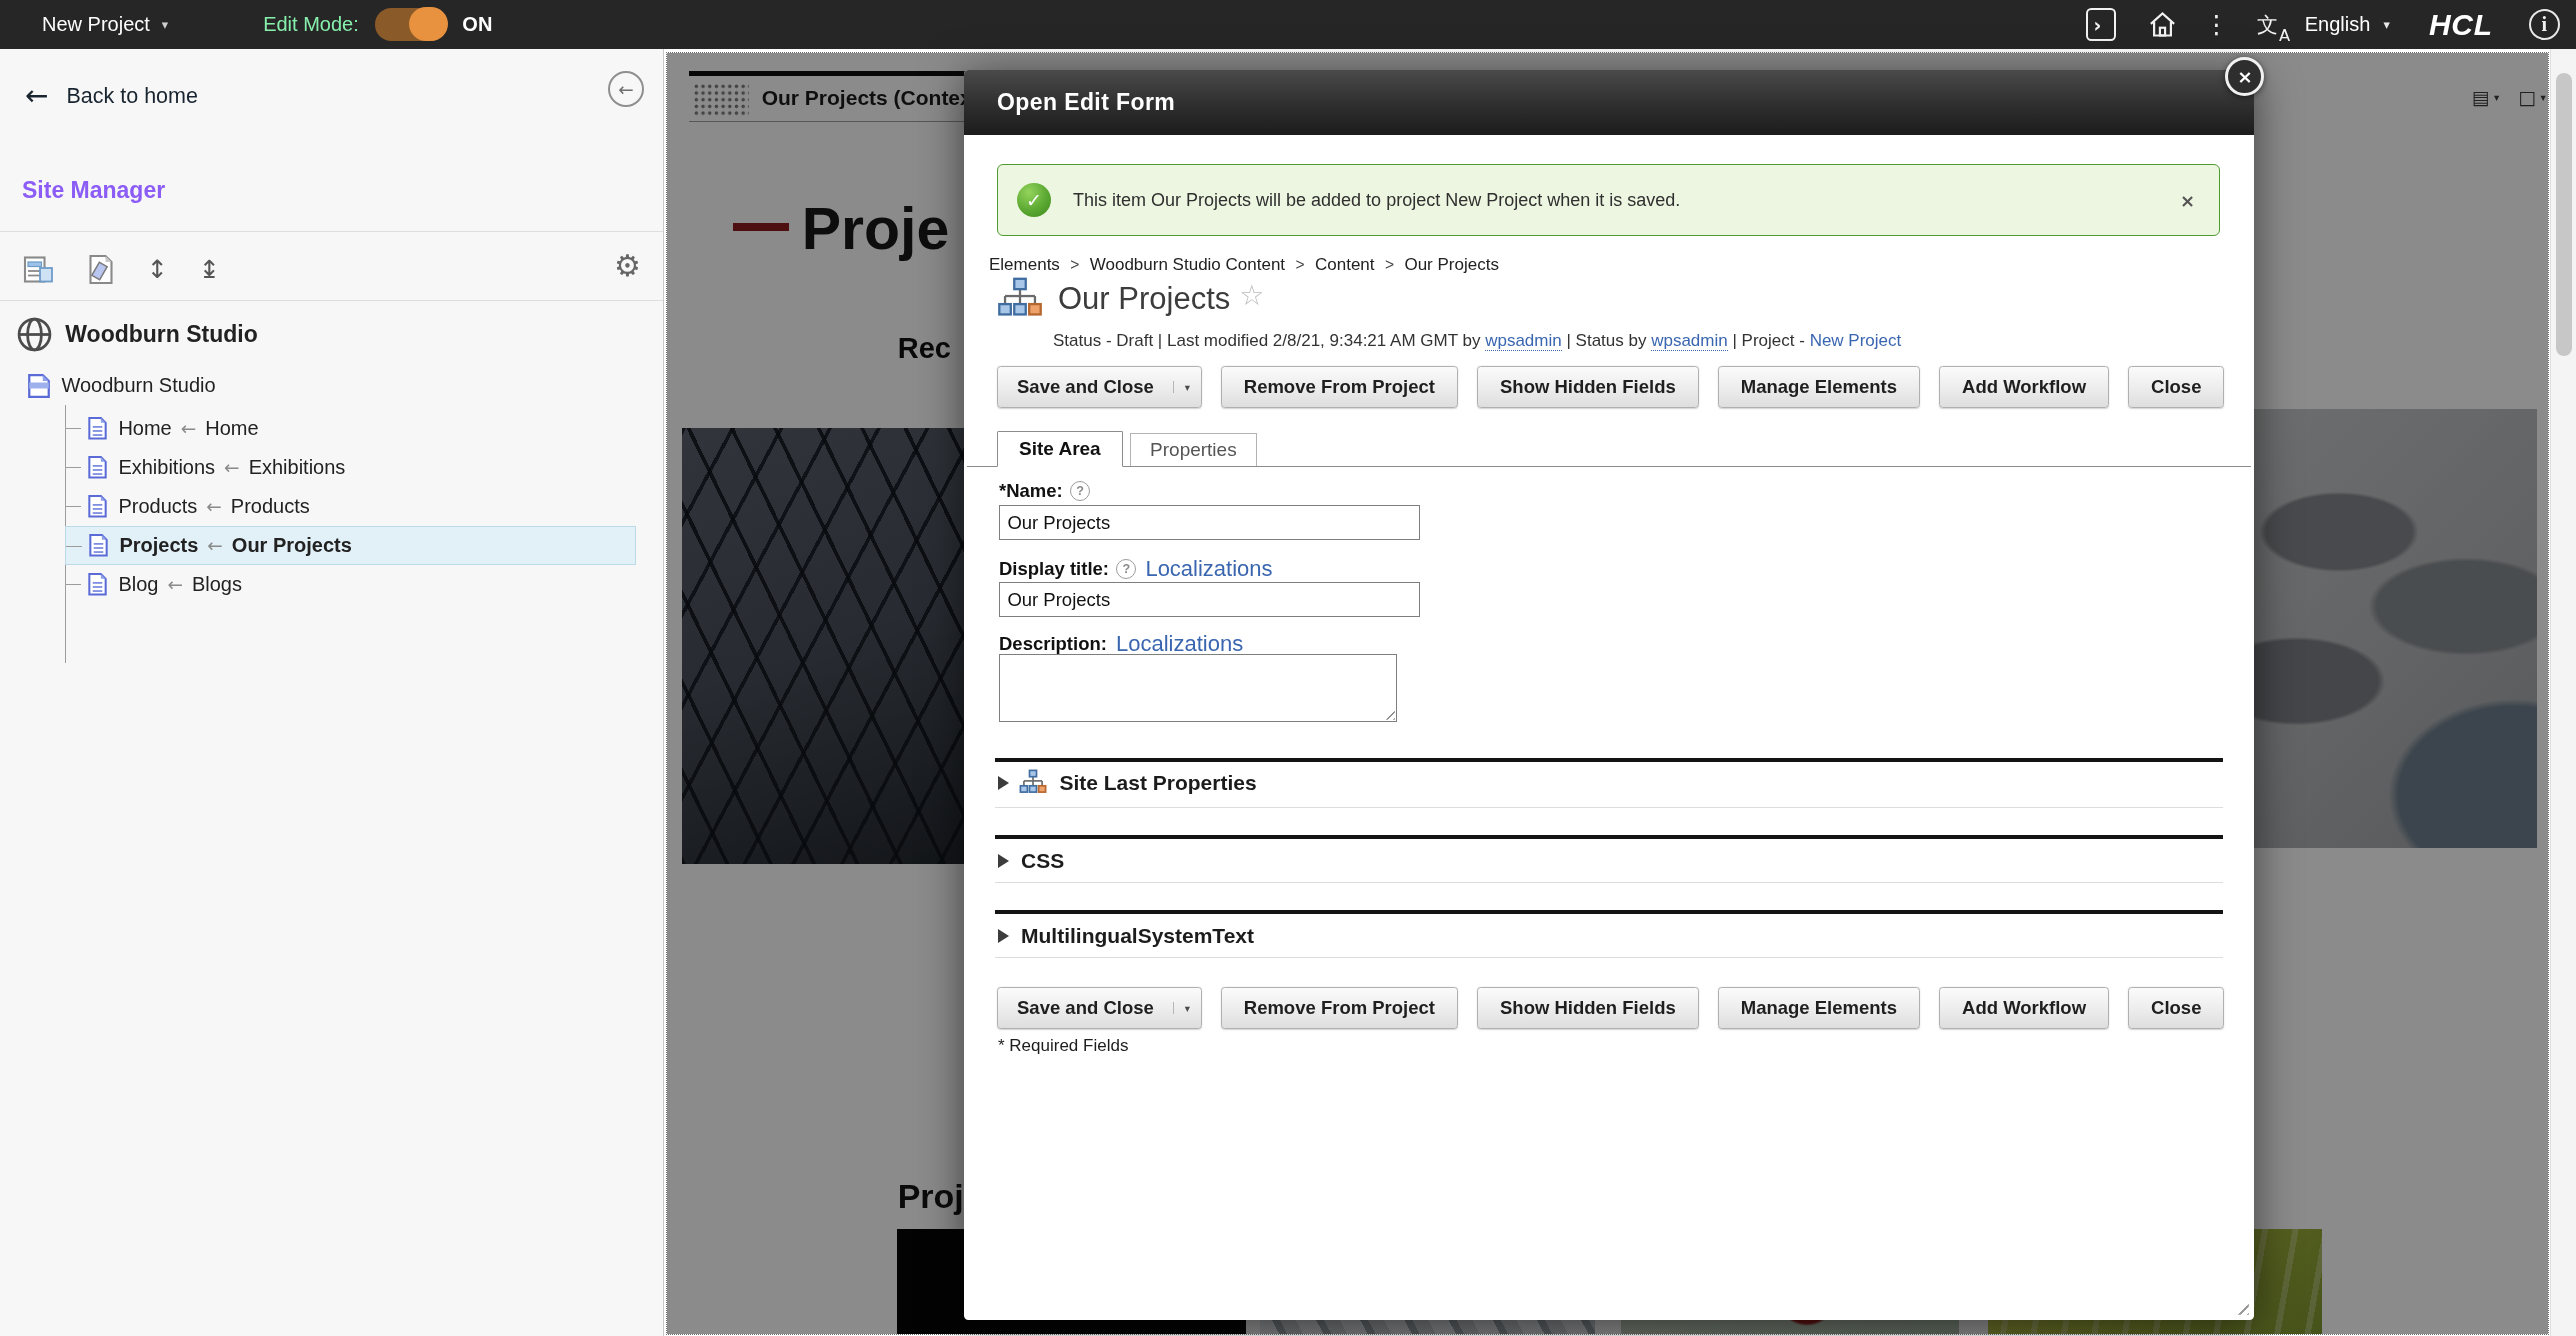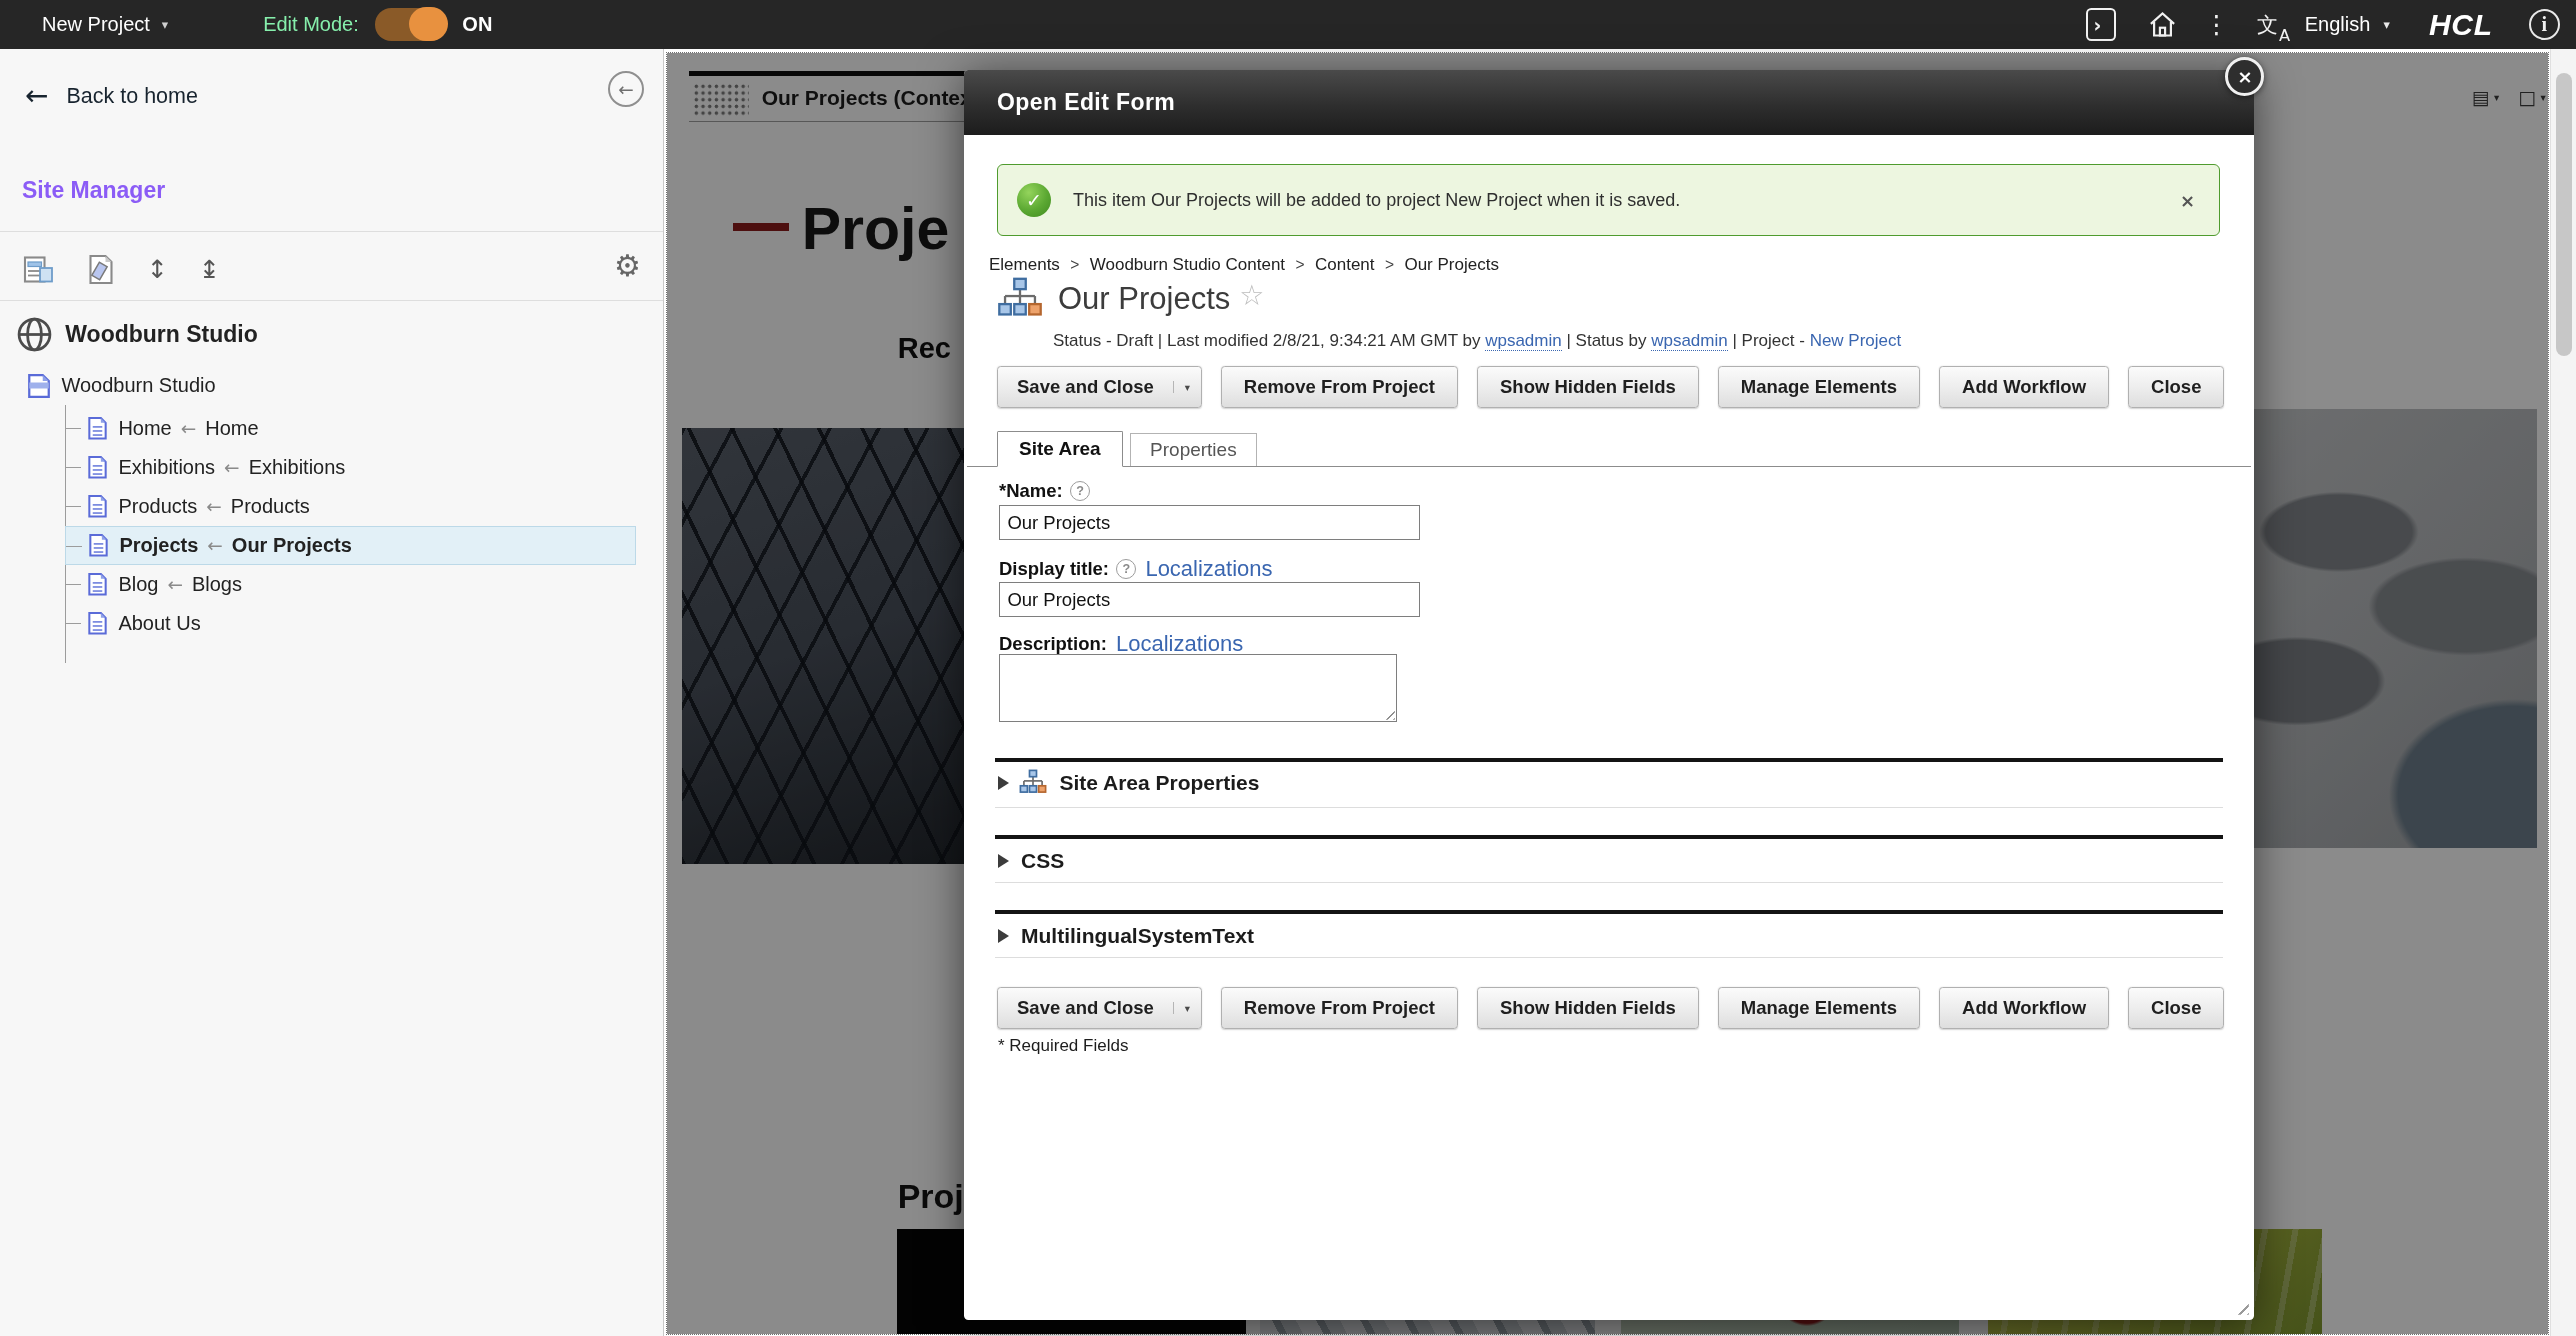--- a/index.html
+++ b/index.html
@@ -328,30 +328,20 @@
           <path d="M1.5 1.5 h8.5 l3.5 3.5 v11.5 h-12 z" fill="#fff" stroke="#5a6bd8" stroke-width="1.5"></path>
           <path d="M10 1.5 l3.5 3.5 h-3.5 z" fill="#8ea0e8"></path>
           <line x1="4" y1="8" x2="11" y2="8" stroke="#7c8ce0" stroke-width="1.3"></line>
           <line x1="4" y1="11" x2="11" y2="11" stroke="#7c8ce0" stroke-width="1.3"></line>
           <line x1="4" y1="14" x2="11" y2="14" stroke="#7c8ce0" stroke-width="1.3"></line>
         </svg>
       <span class="tree-label">Blog</span>
       <span class="tree-arrow glyph">←</span>
       <span class="tree-mapped">Blogs</span>
     </li>
-    <li>
-      <svg width="21" height="24.5" viewBox="0 0 15 18">
-          <path d="M1.5 1.5 h8.5 l3.5 3.5 v11.5 h-12 z" fill="#fff" stroke="#5a6bd8" stroke-width="1.5"></path>
-          <path d="M10 1.5 l3.5 3.5 h-3.5 z" fill="#8ea0e8"></path>
-          <line x1="4" y1="8" x2="11" y2="8" stroke="#7c8ce0" stroke-width="1.3"></line>
-          <line x1="4" y1="11" x2="11" y2="11" stroke="#7c8ce0" stroke-width="1.3"></line>
-          <line x1="4" y1="14" x2="11" y2="14" stroke="#7c8ce0" stroke-width="1.3"></line>
-        </svg>
-      <span class="tree-label">About Us</span>
-    </li>
   </ul>
 </div>
 
 <div class="content">
   <div class="page">
     <div class="pg-portlet-topline"></div>
     <div class="pg-handle"></div>
     <div class="pg-portlet-title">Our Projects (Contextual)</div>
     <div class="pg-portlet-div"></div>
     <div class="pg-menus">
@@ -478,21 +468,21 @@
       <line x1="20" y1="10" x2="20" y2="17" stroke="#6b6b6b" stroke-width="2.4"></line>
       <line x1="7" y1="17" x2="33" y2="17" stroke="#6b6b6b" stroke-width="2.4"></line>
       <line x1="7" y1="17" x2="7" y2="24" stroke="#6b6b6b" stroke-width="2.4"></line>
       <line x1="20" y1="17" x2="20" y2="24" stroke="#6b6b6b" stroke-width="2.4"></line>
       <line x1="33" y1="17" x2="33" y2="24" stroke="#6b6b6b" stroke-width="2.4"></line>
       <rect x="15" y="2" width="10" height="9" fill="#a8c6e8" stroke="#3f6da0" stroke-width="2.4"></rect>
       <rect x="2" y="24" width="10" height="9" fill="#a8c6e8" stroke="#3f6da0" stroke-width="2.4"></rect>
       <rect x="15" y="24" width="10" height="9" fill="#a8c6e8" stroke="#3f6da0" stroke-width="2.4"></rect>
       <rect x="28" y="24" width="10" height="9" fill="#eda26b" stroke="#b5672f" stroke-width="2.4"></rect>
     </svg>
-    <span class="section-label">Site Area Properties</span>
+    <span class="section-label">Site Last Properties</span>
   </div>
   <div class="section-line" style="top:737px;"></div>
 
   <div class="section-bar" style="top:765px;"></div>
   <div class="section-row" style="top:772px;">
     <div class="section-tri"></div>
     <span class="section-label">CSS</span>
   </div>
   <div class="section-line" style="top:812px;"></div>
 

